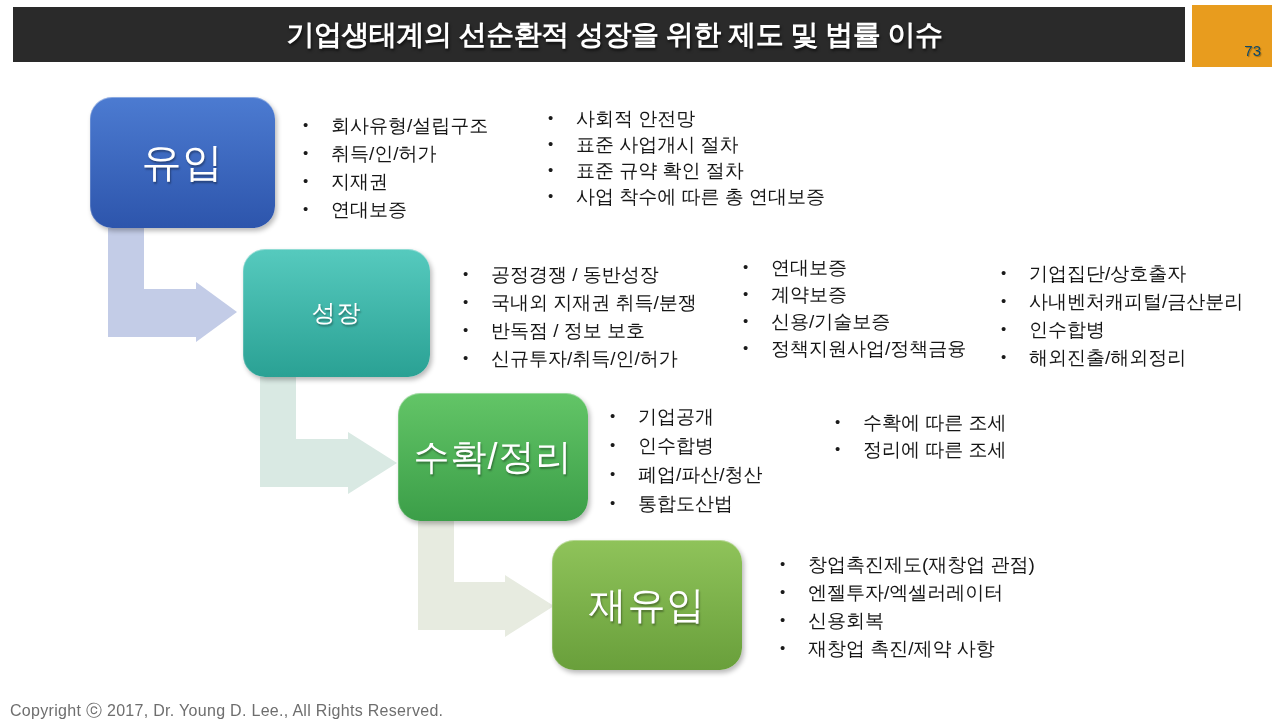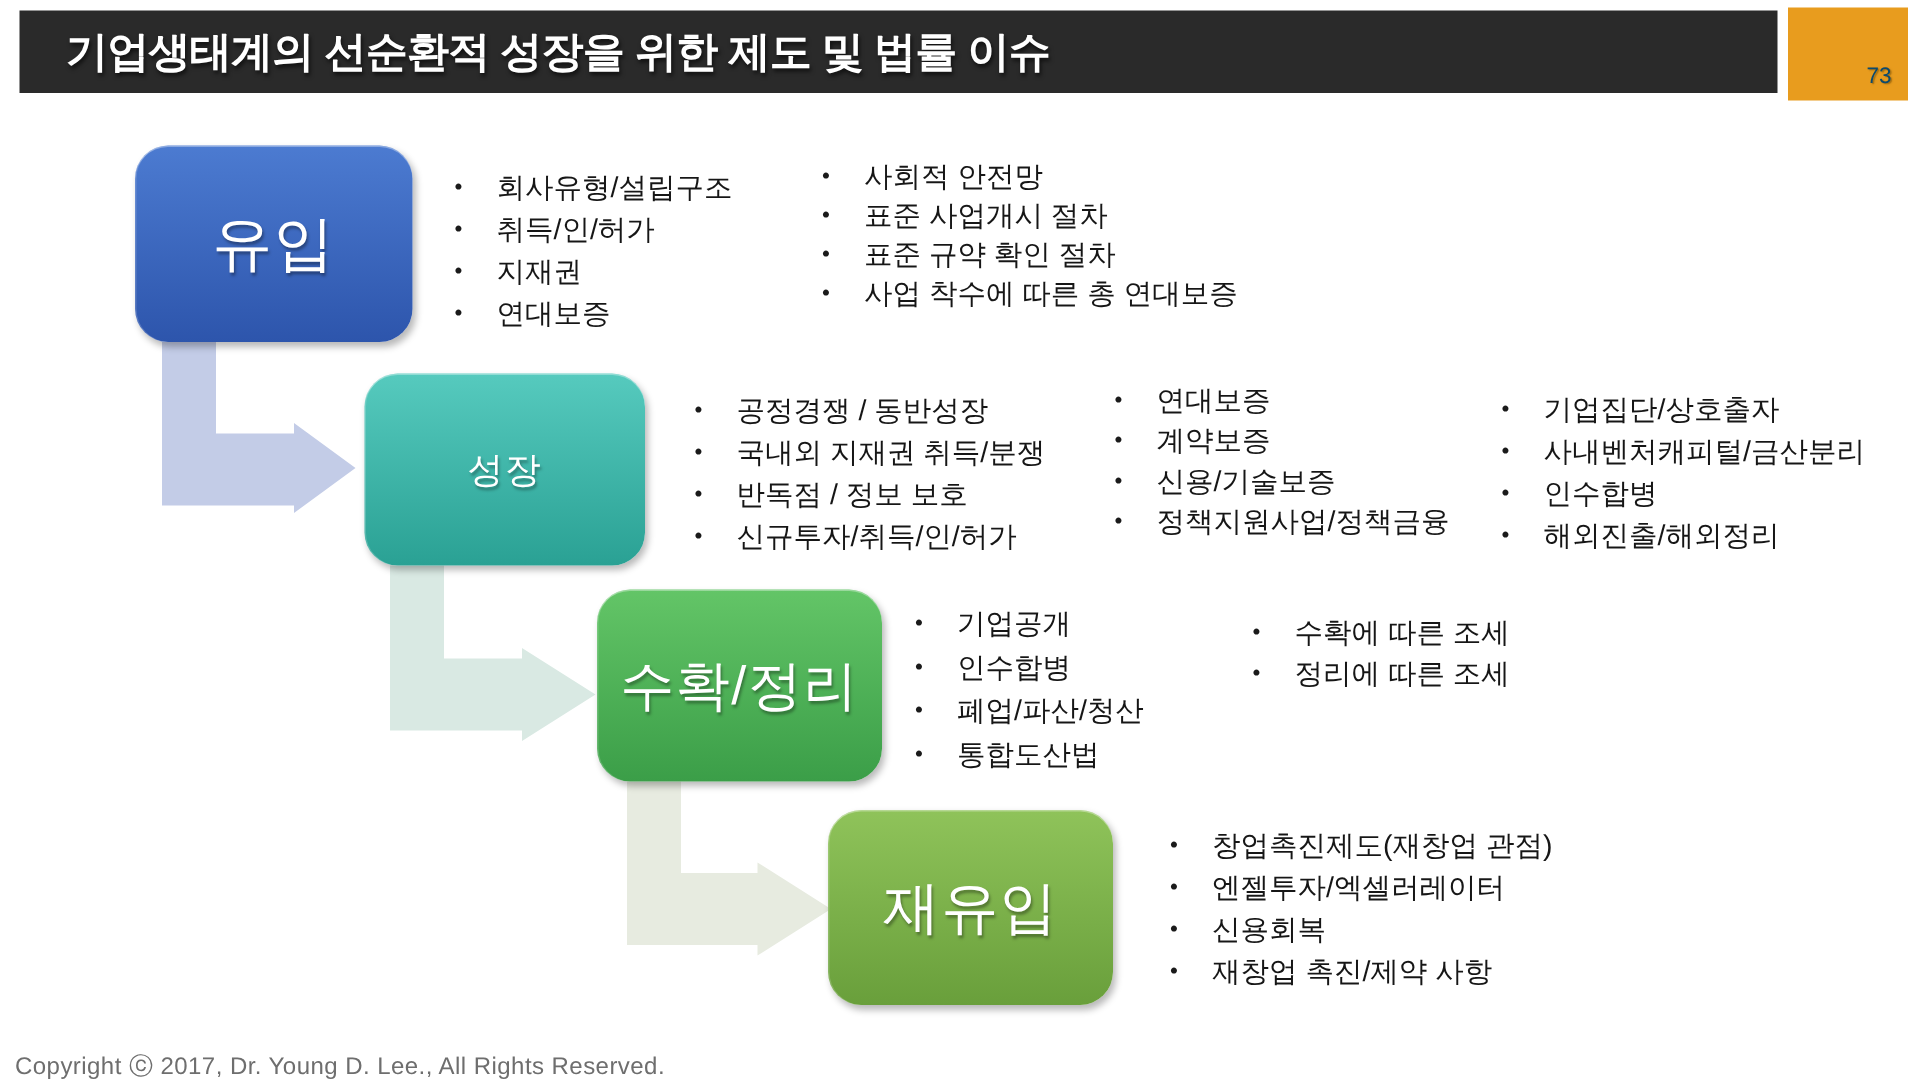--- a/index.html
+++ b/index.html
@@ -58,21 +58,21 @@
   
   .footer-copyright{
     position:absolute;left:10px;top:701px;font-size:16px;color:#6e6e6e;letter-spacing:0.3px;
   }
 </style>
 </head>
 <body>
 
 <div class="slide">
 
-  <div class="header-bar" style="background: rgb(42, 42, 42);">
+  <div class="header-bar" style="background: rgb(42, 42, 42); justify-content: center;">
     <span class="header-title">기업생태계의 선순환적 성장을 위한 제도 및 법률 이슈</span>
   </div>
   <div class="page-box" style="background: rgb(232, 156, 30);">
     <span class="page-num">73</span>
   </div>
 
   <svg class="arrow-layer" viewBox="0 0 1280 720">
     <path d="M108,228 L144,228 L144,289 L196,289 L196,282 L237,312 L196,342 L196,337 L108,337 Z" fill="#C3CCE7"></path>
     <path d="M260,377 L296,377 L296,439 L348,439 L348,432 L397,463 L348,494 L348,487 L260,487 Z" fill="#D9E9E3"></path>
     <path d="M418,521 L454,521 L454,582 L505,582 L505,575 L554,606 L505,637 L505,630 L418,630 Z" fill="#E7EBE0"></path>

